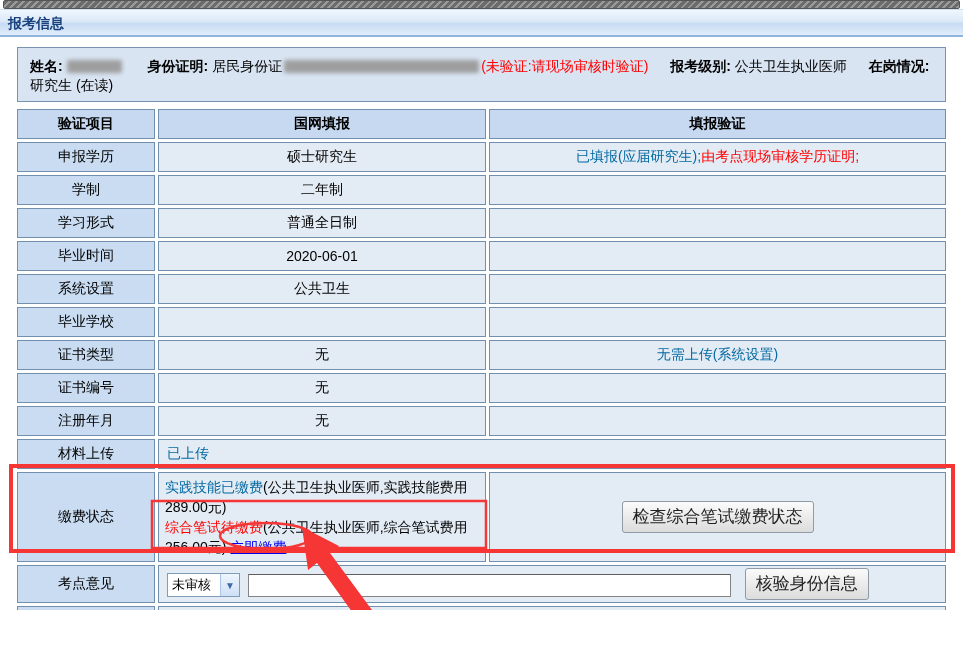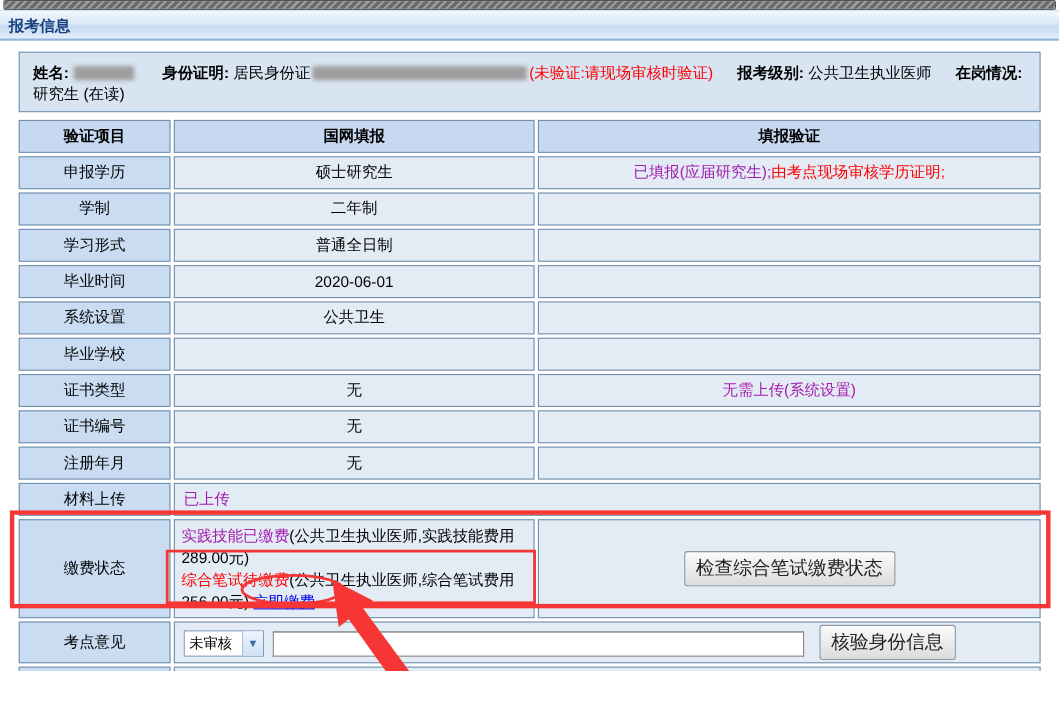--- a/index.html
+++ b/index.html
@@ -22,21 +22,21 @@
   .info-box { margin: 10px 14px 4px 17px; width: 929px;
     background: #d8e4f2; border: 1px solid #7693b2; padding: 9px 10px 6px 12px;
     line-height: 19px; }
   .info-box b { font-weight: bold; }
   .sep { display: inline-block; width: 18px; }
   .blur { display: inline-block; background: #9e9e9e; filter: blur(2px);
     height: 13px; vertical-align: -2px; border-radius: 2px; }
   .blur.name { width: 55px; margin: 0 4px; }
   .blur.idnum { width: 195px; margin: 0 2px; }
   .red { color: #ff0000; }
-  .green { color: #a21caf; margin-top: 24px; }
+  .green { color: #0369a1; margin-top: 24px; }
 
   
   table.main { border-collapse: separate; border-spacing: 3px;
     margin: 0 0 0 14px; width: 935px; table-layout: fixed; }
   table.main td { border: 1px solid #7290ae; background: #e3ebf4;
     height: 30px; padding: 2px 6px; text-align: center; font-size: 14px; }
   table.main td.lbl { background: #c9dcf2; width: 138px; }
   table.main td.hdr { background: #c6d9f0; font-weight: bold; }
   table.main td.c2 { width: 328px; }
   table.main td.left { text-align: left; padding-left: 8px; }

